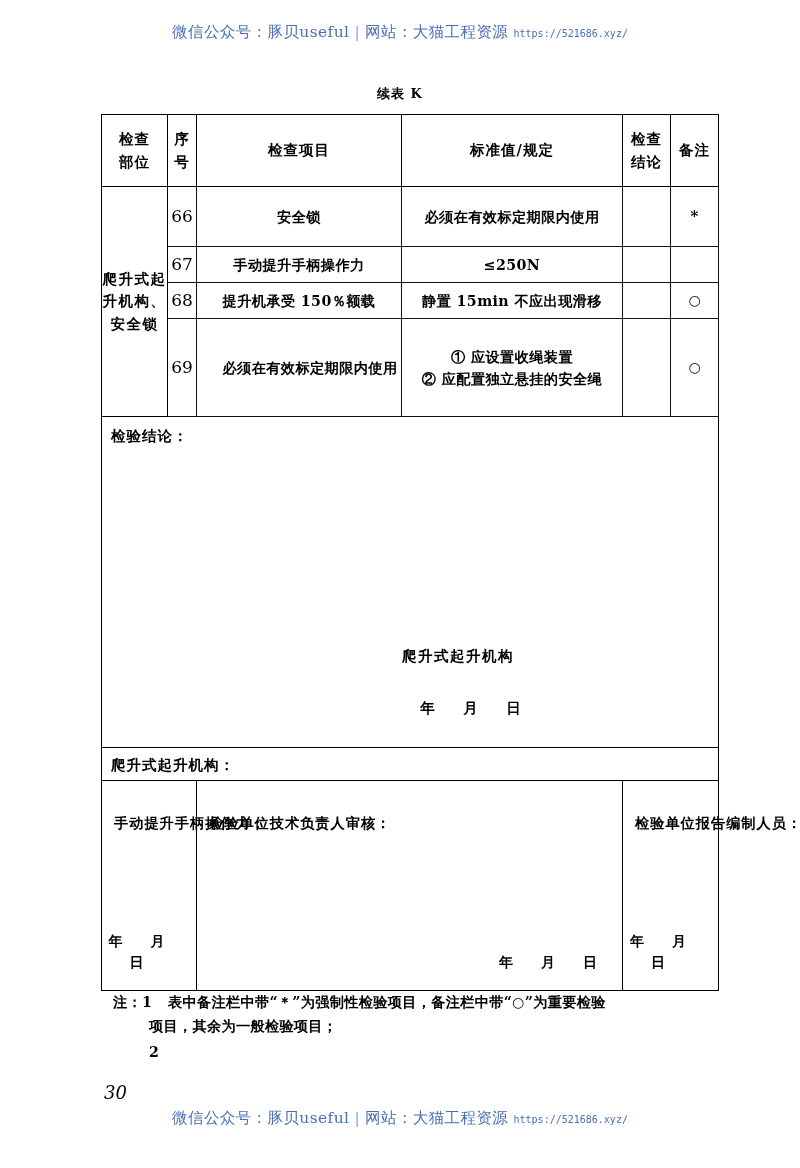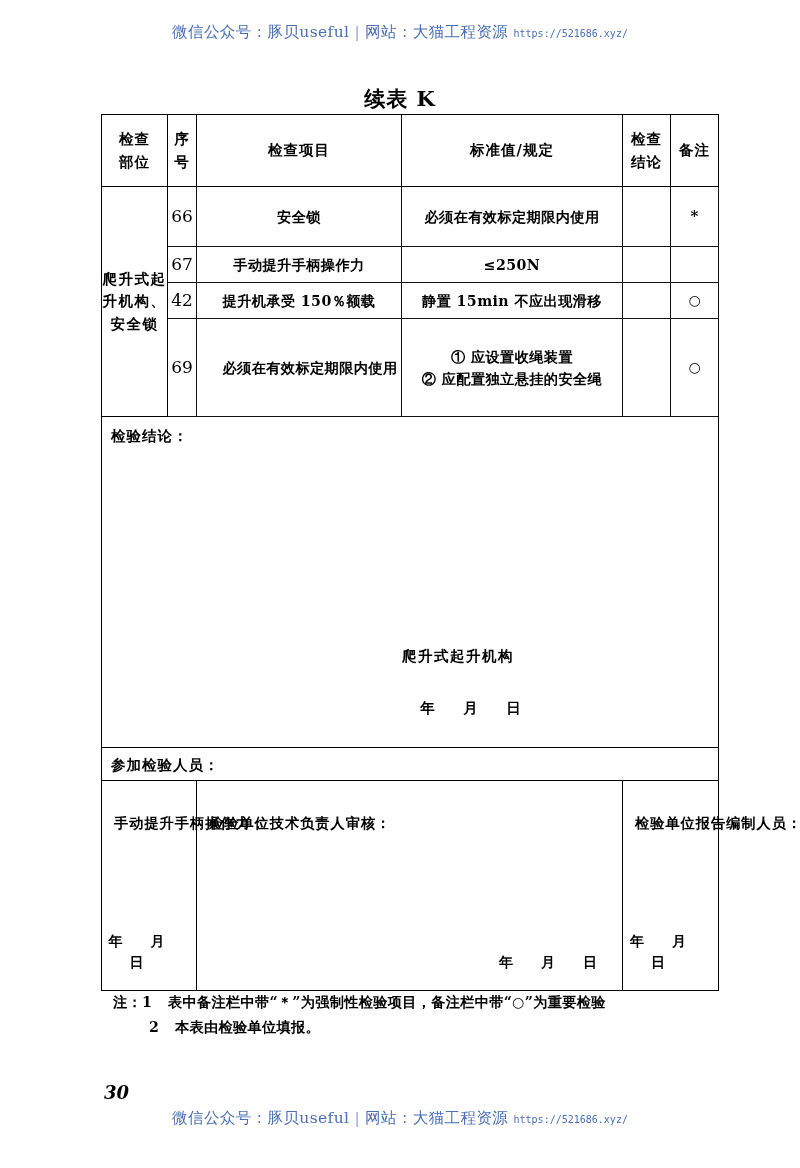--- a/index.html
+++ b/index.html
@@ -48,21 +48,21 @@
   .watermark-top { top: 22px; }
   .watermark-bottom { top: 1108px; }
 
   
   .table-title {
     position: absolute;
     left: 0;
     top: 85px;
     width: 800px;
     text-align: center;
-    font-size: 21px;
+    font-size: 13px;
     font-weight: 600;
     letter-spacing: 1px;
   }
 
   
   .table-wrap {
     position: absolute;
     left: 101px;
     top: 114px;
     width: 617px;
@@ -228,21 +228,21 @@
   .note-row-2 { margin-top: 1px; }
   .note-indent { padding-left: 36px; }
 
   
   .page-number {
     position: absolute;
     left: 104px;
     top: 1082px;
     font-size: 18px;
     font-style: italic;
-    font-weight: 700;
+    font-weight: 400;
     font-family: "DejaVu Serif", "Liberation Serif", serif;
   }
 
   .circ { font-size: 14px; }
 </style>
 </head>
 <body>
 
 <div class="page">
 
@@ -294,21 +294,21 @@
 
         <tr>
           <td class="no-cell" style="height:35px;">67</td>
           <td class="item-cell">手动提升手柄操作力</td>
           <td class="std-cell cell-pad-l">≤250N</td>
           <td></td>
           <td class="note-cell"></td>
         </tr>
 
         <tr>
-          <td class="no-cell" style="height:35px;">42</td>
+          <td class="no-cell" style="height:35px;">68</td>
           <td class="item-cell">提升机承受 150％额载</td>
           <td class="std-cell">静置 15min 不应出现滑移</td>
           <td></td>
           <td class="note-cell circ">○</td>
         </tr>
 
         <tr>
           <td class="no-cell" style="height:97px;">69</td>
           <td class="item-cell cell-center-wrap">必须在有效标定期限内使用</td>
           <td class="std-cell cell-pad-l" style="white-space:pre-line;">① 应设置收绳装置
@@ -320,21 +320,21 @@
         <tr>
           <td class="concl-block outer-thick" colspan="6">
             <div class="concl-label">检验结论：</div>
             <div class="seal-text">爬升式起升机构</div>
             <div class="seal-date">年　月　日</div>
           </td>
         </tr>
 
         <tr>
           <td class="attend-block outer-thick" colspan="6">
-            <div class="attend-label">参加检验人员：</div>
+            <div class="attend-label">爬升式起升机构：</div>
           </td>
         </tr>
 
         <tr>
           <td class="sig-cell outer-thick" colspan="2">
             <div class="sig-label">手动提升手柄操作力：</div>
             <div class="sig-date">年　月　日</div>
           </td>
           <td class="sig-cell outer-thick" colspan="2">
             <div class="sig-label">检验单位技术负责人审核：</div>
@@ -348,23 +348,25 @@
       </tbody>
     </table>
   </div>
 
   <div class="notes">
     <div class="note-row">
       <span class="note-tag">注：</span>
       <span class="note-num">1</span>
       <span class="note-body">表中备注栏中带“＊”为强制性检验项目，备注栏中带“○”为重要检验</span>
     </div>
+    <div class="note-row note-indent">
+      <span class="note-body">项目，其余为一般检验项目；</span>
+    </div>
     <div class="note-row note-row-2" style="padding-left:36px;">
       <span class="note-num">2</span>
-      <span class="note-body">本表由检验单位填报。</span>
     </div>
   </div>
 
   <div class="page-number">30</div>
 
   <div class="watermark watermark-bottom">
     <span>微信公众号：豚贝useful</span><span class="sep">|</span><span>网站：大猫工程资源</span>
     <span class="url">https://521686.xyz/</span>
   </div>
 

